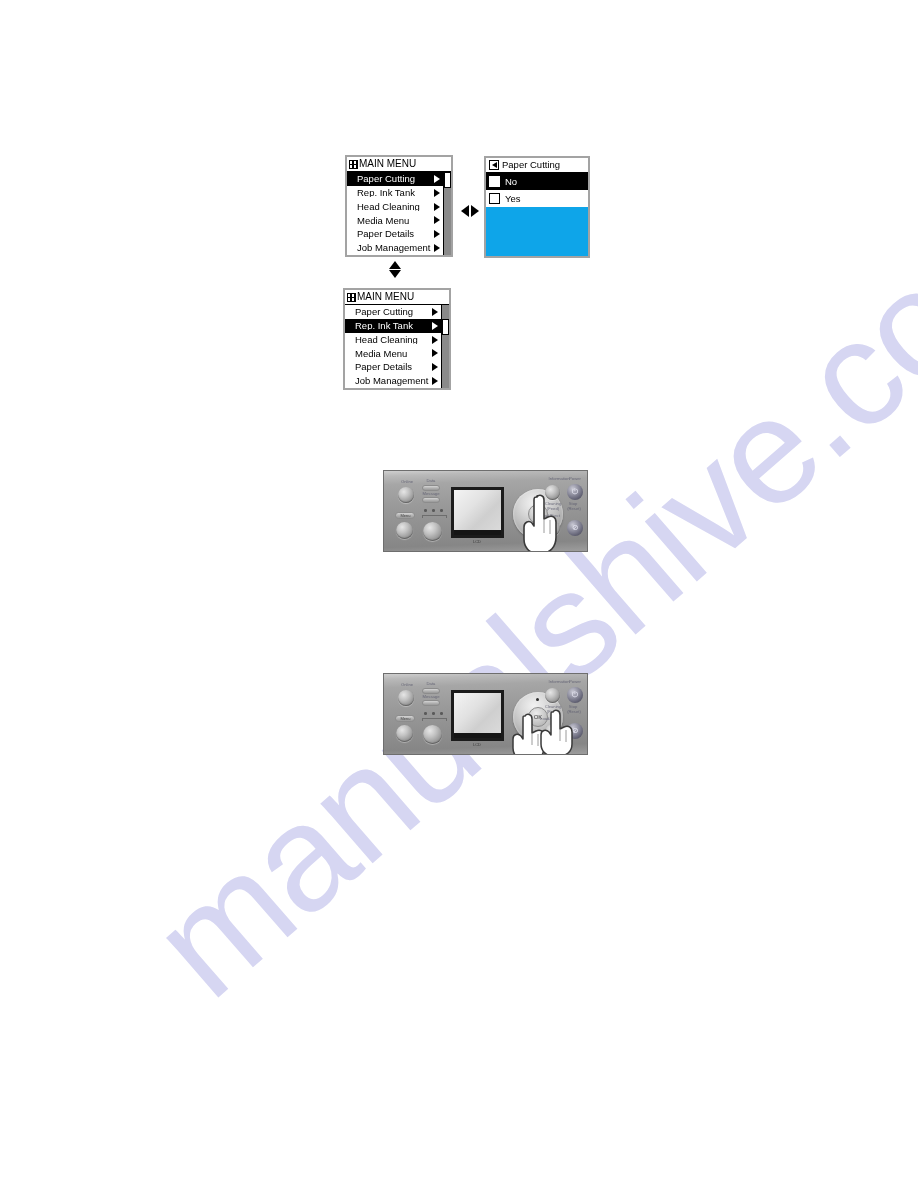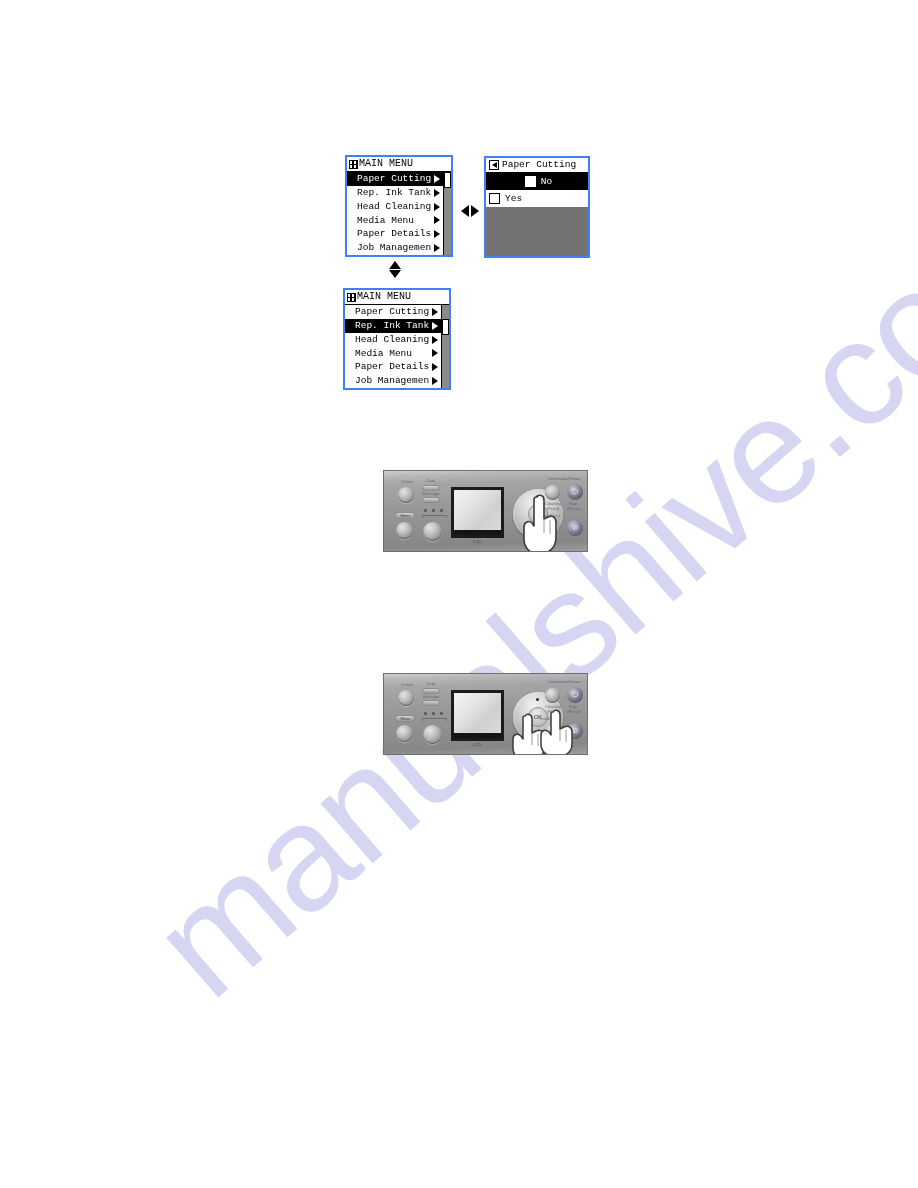--- a/index.html
+++ b/index.html
@@ -37,25 +37,24 @@
     left: 120px;
     top: 900px;
     font-size: 150px;
     transform: rotate(-41deg);
     letter-spacing: -2px;
   }
 
   
   .lcd-panel {
     position: absolute;
-    background: #737373;
-    border: 2px solid #3b82f6;
+    background: #0ea5e9;
+    border: 2px solid #a3a3a3;
     box-sizing: border-box;
     z-index: 3;
-    font-family: Liberation Mono, monospace;
   }
   .lcd-titlebar {
     height: 15px;
     border-bottom: 1px solid #000000;
     display: flex;
     align-items: center;
     padding-left: 2px;
     background: #ffffff;
     box-sizing: border-box;
   }
@@ -184,21 +183,20 @@
     padding-left: 3px;
     font-size: 9.5px;
     line-height: 9.5px;
     color: #000000;
     background: #ffffff;
     box-sizing: border-box;
   }
   .option-row.selected {
     background: #000000;
     color: #ffffff;
-    justify-content: center;
   }
   .option-checkbox {
     width: 11px; height: 11px;
     border: 1.5px solid #000000;
     background: #ffffff;
     box-sizing: border-box;
     margin-right: 5px;
     flex: 0 0 auto;
   }
   .option-row.selected .option-checkbox {

